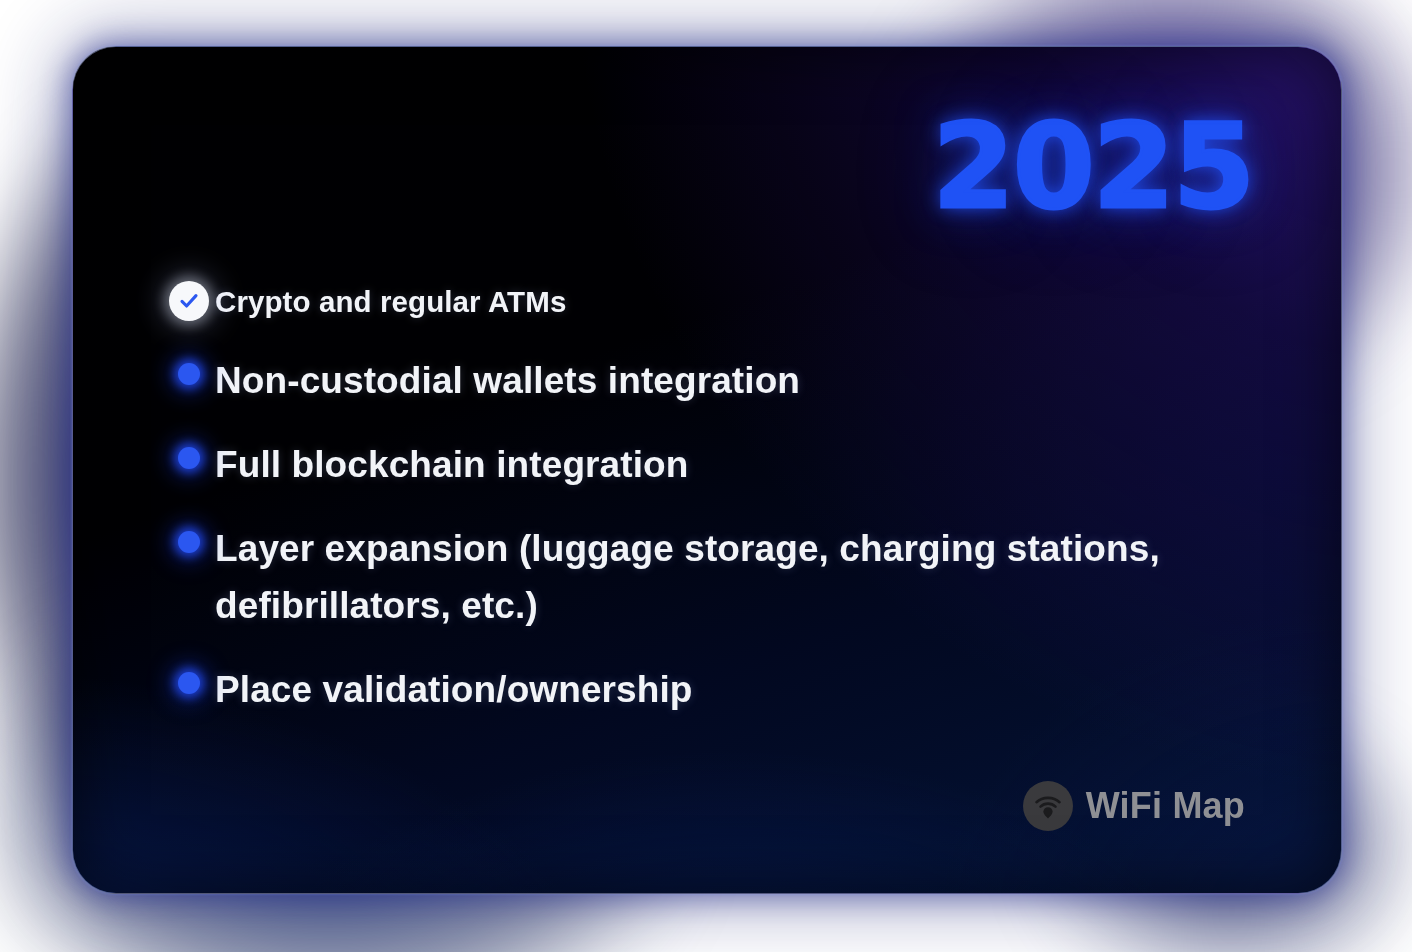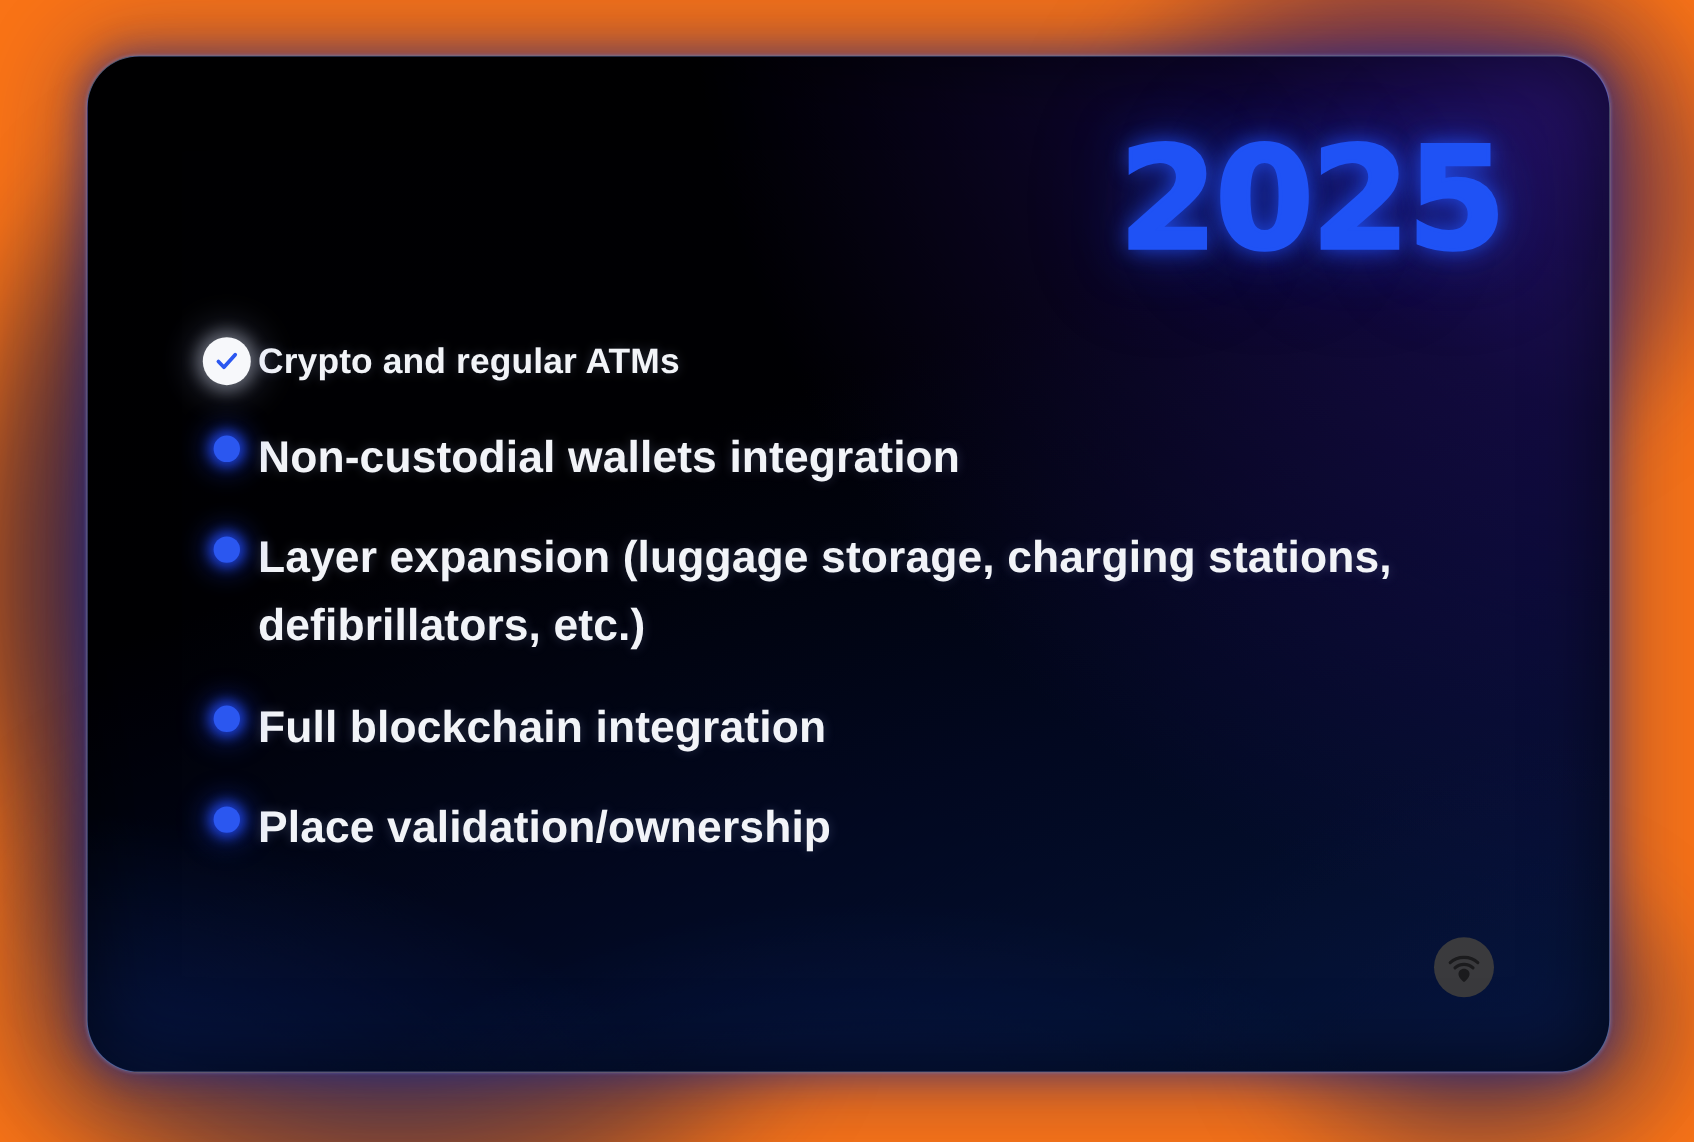--- a/index.html
+++ b/index.html
@@ -12,21 +12,21 @@
     height: 952px;
     overflow: hidden;
     font-family: "Liberation Sans", sans-serif;
     position: relative;
   }
 
   
   #stage {
     position: absolute;
     inset: 0;
-    background: #f97316;
+    background: #ffffff;
     overflow: hidden;
   }
 
   
   .ambient {
     position: absolute;
     pointer-events: none;
   }
   .ambient-left {
     left: -60px; top: 80px;
@@ -223,44 +223,45 @@
         <span class="bullet-wrap">
           <span class="dot"></span>
         </span>
         <span class="item-text">Non-custodial wallets integration</span>
       </div>
 
       <div class="item">
         <span class="bullet-wrap">
           <span class="dot"></span>
         </span>
+        <span class="item-text">Full blockchain integration</span>
+      </div>
+
+      <div class="item">
+        <span class="bullet-wrap">
+          <span class="dot"></span>
+        </span>
         <span class="item-text">Layer expansion (luggage storage, charging stations,
 defibrillators, etc.)</span>
-      </div>
-
-      <div class="item">
-        <span class="bullet-wrap">
-          <span class="dot"></span>
-        </span>
-        <span class="item-text">Full blockchain integration</span>
       </div>
 
       <div class="item">
         <span class="bullet-wrap">
           <span class="dot"></span>
         </span>
         <span class="item-text">Place validation/ownership</span>
       </div>
 
     </div>
 
     <div id="logo">
       <span class="mark">
         <svg width="34" height="34" viewBox="0 0 34 34" aria-hidden="true">
           <path d="M5.5 13.2 C11.5 7.4 22.5 7.4 28.5 13.2" fill="none" stroke="#1b1b1d" stroke-width="2.6" stroke-linecap="round"></path>
           <path d="M9.5 17.6 C13.6 13.6 20.4 13.6 24.5 17.6" fill="none" stroke="#1b1b1d" stroke-width="2.6" stroke-linecap="round"></path>
           <path d="M17 18.2 C14.4 18.2 12.4 20.2 12.4 22.6 C12.4 25.4 15.4 28.1 17 29.4 C18.6 28.1 21.6 25.4 21.6 22.6 C21.6 20.2 19.6 18.2 17 18.2 Z" fill="#1b1b1d"></path>
         </svg>
       </span>
+      <span class="wordmark">WiFi Map</span>
     </div>
 
   </div>
 </div>
 
 </body></html>

